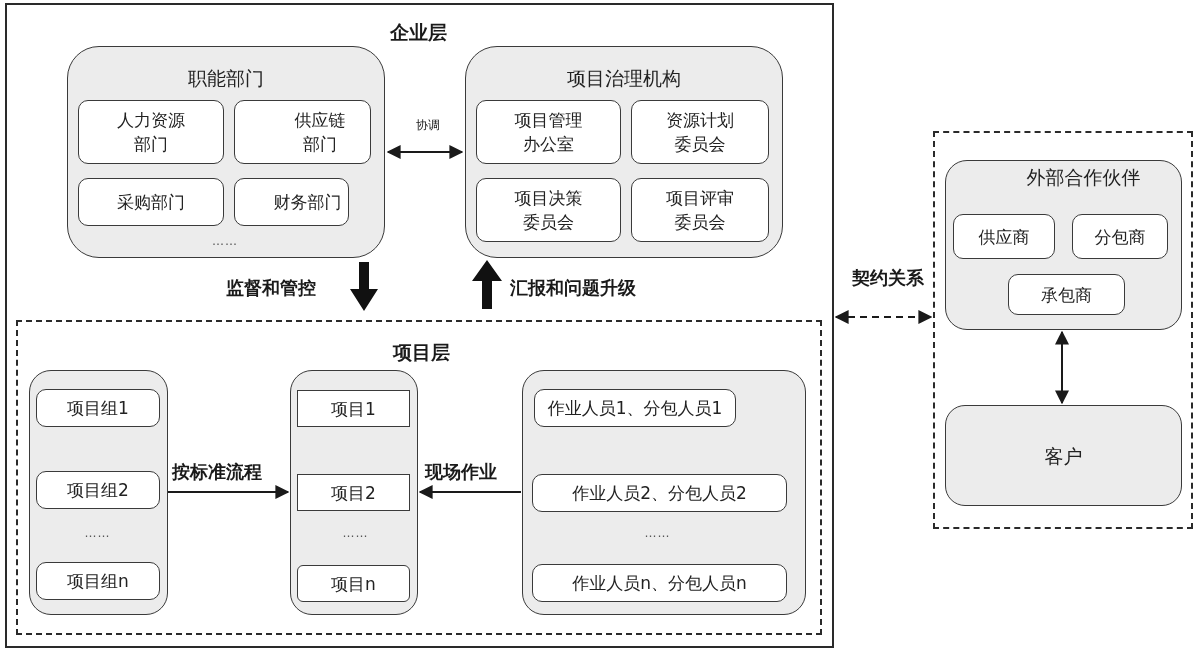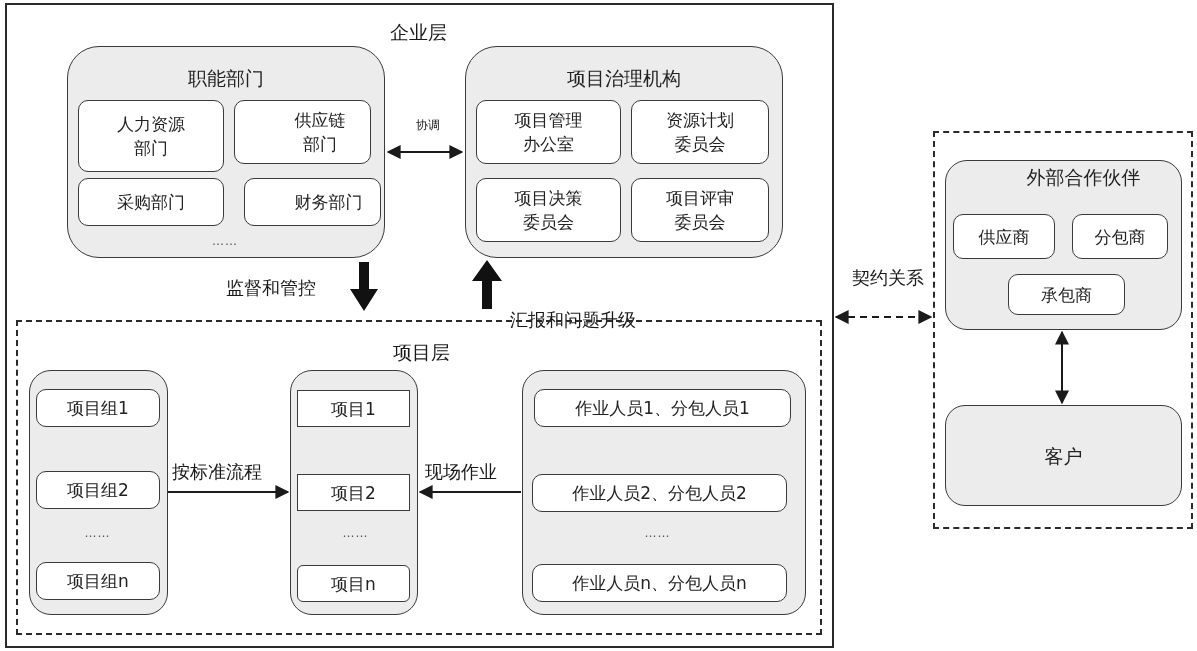--- a/index.html
+++ b/index.html
@@ -8,44 +8,44 @@
   .abs { position:absolute; box-sizing:border-box; }
   .frame-solid { border:2px solid #2a2a2a; }
   .frame-dash { border:2px dashed #2a2a2a; }
   .group { background:#ececec; border:1.5px solid #3a3a3a; border-radius:32px; }
   .group-sm { background:#ececec; border:1.5px solid #3a3a3a; border-radius:22px; }
   .card { background:#ffffff; border:1.5px solid #3a3a3a; border-radius:10px;
           display:flex; align-items:center; justify-content:center; text-align:center;
           font-size:17px; line-height:24px; color:#222; }
   .card.sq { border-radius:0; }
   .title { font-size:19px; text-align:center; color:#222; }
-  .bold { font-weight:normal; font-size:18px; color:#1a1a1a; }
+  .bold { font-weight:bold; font-size:18px; color:#1a1a1a; }
   .dots { font-size:12px; color:#555; text-align:center; letter-spacing:1px; }
   svg.overlay { position:absolute; left:0; top:0; }
 </style>
 </head>
 <body>
 
 <div class="abs frame-solid" style="left:5px; top:3px; width:829px; height:645px;"></div>
 <div class="abs bold" style="left:390px; top:20px; width:80px; font-size:19px;">企业层</div>
 
 <div class="abs group" style="left:67px; top:46px; width:318px; height:212px;"></div>
 <div class="abs title" style="left:67px; top:66px; width:318px;">职能部门</div>
-<div class="abs card" style="left:78px; top:100px; width:146px; height:72px; white-space:pre-line;">
+<div class="abs card" style="left:78px; top:100px; width:146px; height:64px; white-space:pre-line;">
   <span>人力资源
 部门</span>
 </div>
 <div class="abs card" style="left:234px; top:100px; width:137px; height:64px; white-space:pre-line;padding-left:35px;">
   <span>供应链
 部门</span>
 </div>
 <div class="abs card" style="left:78px; top:178px; width:146px; height:48px;">
   <span>采购部门</span>
 </div>
-<div class="abs card" style="left:244px; top:178px; width:137px; height:48px;padding-left:32px;">
+<div class="abs card" style="left:234px; top:178px; width:115px; height:48px;padding-left:32px;">
   <span>财务部门</span>
 </div>
 <div class="abs dots" style="left:190px; top:234px; width:70px;">……</div>
 
 <div class="abs" style="left:398px; top:117px; width:60px; font-size:12px; text-align:center;">协调</div>
 
 <div class="abs group" style="left:465px; top:46px; width:318px; height:212px;"></div>
 <div class="abs title" style="left:465px; top:66px; width:318px;">项目治理机构</div>
 <div class="abs card" style="left:476px; top:100px; width:145px; height:64px; white-space:pre-line;">
   <span>项目管理
@@ -58,21 +58,21 @@
 <div class="abs card" style="left:476px; top:178px; width:145px; height:64px; white-space:pre-line;">
   <span>项目决策
 委员会</span>
 </div>
 <div class="abs card" style="left:631px; top:178px; width:138px; height:64px; white-space:pre-line;">
   <span>项目评审
 委员会</span>
 </div>
 
 <div class="abs bold" style="left:226px; top:276px; width:130px;">监督和管控</div>
-<div class="abs bold" style="left:510px; top:276px; width:170px;margin-top:32px;">汇报和问题升级</div>
+<div class="abs bold" style="left:510px; top:276px; width:170px;">汇报和问题升级</div>
 
 <div class="abs frame-dash" style="left:16px; top:320px; width:806px; height:315px;"></div>
 <div class="abs bold" style="left:393px; top:340px; width:70px; font-size:19px;">项目层</div>
 
 <div class="abs group-sm" style="left:29px; top:370px; width:139px; height:245px;"></div>
 <div class="abs card" style="left:36px; top:389px; width:124px; height:38px;">
   <span>项目组1</span>
 </div>
 <div class="abs card" style="left:36px; top:471px; width:124px; height:38px;">
   <span>项目组2</span>
@@ -92,21 +92,21 @@
   <span>项目2</span>
 </div>
 <div class="abs dots" style="left:318px; top:526px; width:75px;">……</div>
 <div class="abs card sq" style="left:297px; top:565px; width:113px; height:37px;border-radius:6px;">
   <span>项目n</span>
 </div>
 
 <div class="abs bold" style="left:425px; top:460px; width:95px;">现场作业</div>
 
 <div class="abs group-sm" style="left:522px; top:370px; width:284px; height:245px;"></div>
-<div class="abs card" style="left:534px; top:389px; width:257px; height:38px;">
+<div class="abs card" style="left:534px; top:389px; width:202px; height:38px;">
   <span>作业人员1、分包人员1</span>
 </div>
 <div class="abs card" style="left:532px; top:474px; width:255px; height:38px;">
   <span>作业人员2、分包人员2</span>
 </div>
 <div class="abs dots" style="left:620px; top:526px; width:75px;">……</div>
 <div class="abs card" style="left:532px; top:564px; width:255px; height:38px;">
   <span>作业人员n、分包人员n</span>
 </div>
 

